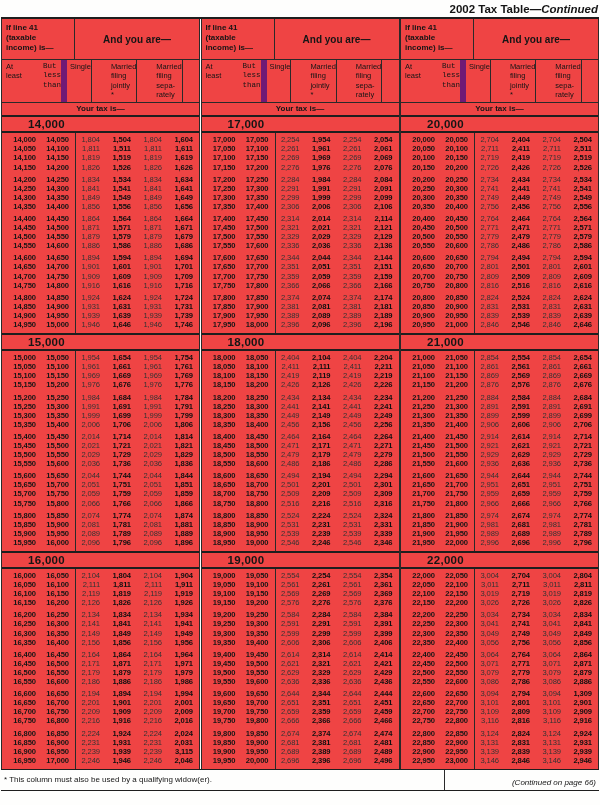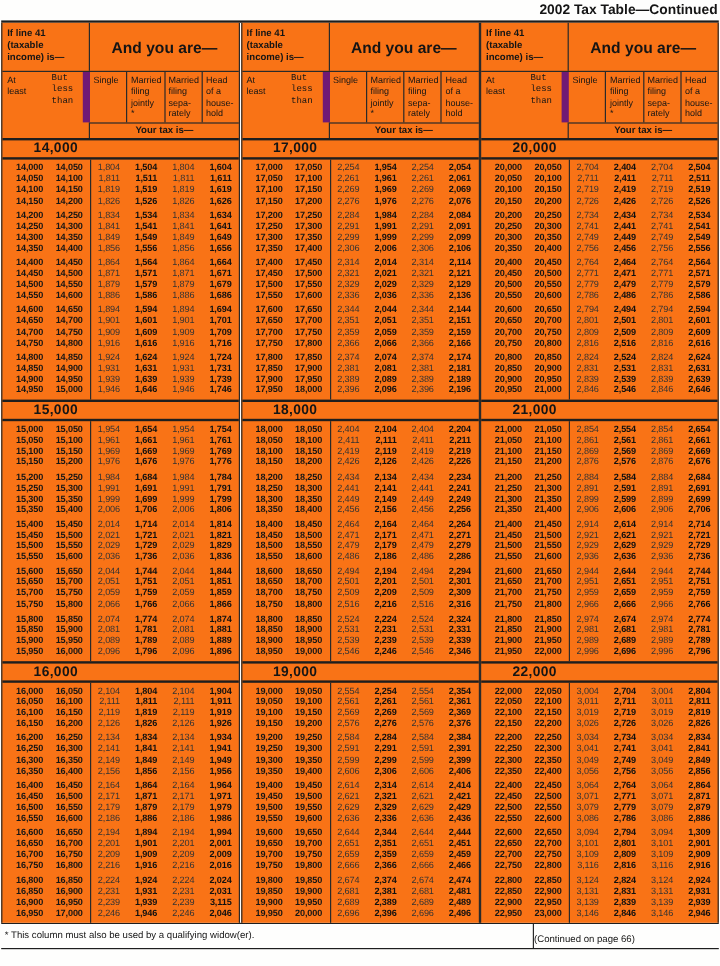--- a/index.html
+++ b/index.html
@@ -2,55 +2,55 @@
 <html><head>
 <meta charset="utf-8">
 <style>
   html,body{margin:0;padding:0;background:#e8e8e8;}
   .page{
     width:600px;height:805px;margin:0 auto;background:#fefefd;
     font-family:"Liberation Sans",sans-serif;color:#151515;
     box-sizing:border-box;padding:0 1px;overflow:hidden;position:relative;
   }
   .title-row{height:17px;text-align:right;font-size:11.5px;font-weight:bold;padding:3px 1px 0 0;box-sizing:border-box;}
-  .title-continued{}
+  .title-continued{font-style:italic;}
   #tables{display:flex;border-top:2px solid #1e1e1e;}
-  .panel{width:199px;box-sizing:border-box;border-left:1.5px solid #2a2a2a;border-right:1.5px solid #2a2a2a;background:#f97316;}
+  .panel{width:199px;box-sizing:border-box;border-left:1.5px solid #2a2a2a;border-right:1.5px solid #2a2a2a;background:#ef4444;}
   .panel + .panel{margin-left:0.5px;}
   
   .hrow1{display:flex;height:40px;border-bottom:1px solid #2a2a2a;}
   .income-label{width:73px;box-sizing:border-box;border-right:1px solid #2a2a2a;font-weight:bold;font-size:8px;line-height:1.25;padding:4px 0 0 4px;white-space:pre-line;}
-  .and-you-are{flex:1;display:flex;align-items:center;justify-content:center;font-weight:bold;font-size:13px;}
+  .and-you-are{flex:1;display:flex;align-items:center;justify-content:center;font-weight:bold;font-size:10px;}
   .hrow2{display:flex;height:42px;}
   .inc2{width:73px;box-sizing:border-box;border-right:6px solid #701a75;display:flex;}
   .at-least{width:33px;}
   .but-less{flex:1;font-family:Liberation Mono, monospace;}
   .at-least,.but-less{font-size:7.5px;line-height:1.25;padding:2px 0 0 4px;white-space:pre-line;}
-  .statuses{flex:1;display:flex;}
+  .statuses{flex:1;display:flex;gap:16px;}
   .status{flex:1;box-sizing:border-box;border-right:1px solid #2a2a2a;font-size:7.5px;line-height:1.25;padding:2px 0 0 3px;white-space:pre-line;}
   .status:last-child{border-right:none;}
-  .hrow3{display:flex;height:13px;}
+  .hrow3{display:flex;height:13px;flex-direction:column;}
   .inc3{width:73px;box-sizing:border-box;border-right:1px solid #2a2a2a;}
   .your-tax{flex:1;border-top:1px solid #2a2a2a;text-align:center;font-weight:bold;font-size:8px;padding-top:1px;}
   
   .sec-title{height:18px;box-sizing:border-box;border-top:2px solid #1e1e1e;border-bottom:2px solid #1e1e1e;font-weight:bold;font-size:11.5px;letter-spacing:0.3px;padding-left:26px;display:flex;align-items:center;}
   .sec-data{position:relative;padding:1px 0 2px;}
   .sec-data::before{content:"";position:absolute;left:73px;top:0;bottom:0;width:1px;background:#2a2a2a;}
   .group{padding:1.5px 0;}
   .row{display:flex;height:9.1px;align-items:center;font-size:7.6px;line-height:1;letter-spacing:-0.1px;}
   .c{box-sizing:border-box;text-align:right;}
   .c.al{width:34px;font-weight:bold;}
   .c.bl{width:36px;font-weight:bold;padding-right:3px;}
   .c.tax{width:31px;padding-right:3px;}
   .c.tax.bold{font-weight:bold;color:#101010;}
   .c.tax.light{font-weight:normal;color:#333;}
   
   #footer{display:flex;height:22px;border-top:1.5px solid #1e1e1e;border-bottom:1.5px solid #1e1e1e;box-sizing:border-box;}
   .footnote-area{width:444px;box-sizing:border-box;border-right:1.5px solid #2a2a2a;font-size:8px;padding:5px 0 0 3px;}
-  .continued-area{flex:1;font-size:8px;text-align:left;padding:8px 3px 0 0;}
+  .continued-area{flex:1;font-size:8px;font-style:italic;text-align:right;padding:8px 3px 0 0;}
 </style>
 </head>
 <body>
 
 <div class="page">
   <div class="title-row">
     <span>2002 Tax Table</span><span class="title-continued">—Continued</span>
   </div>
   <div id="tables">
       <section class="panel">

